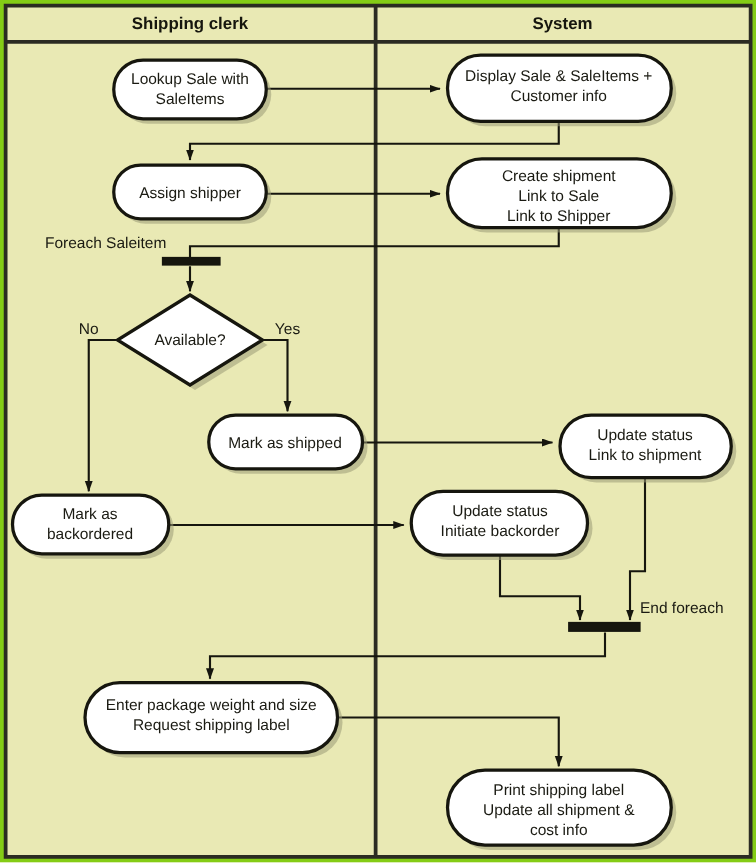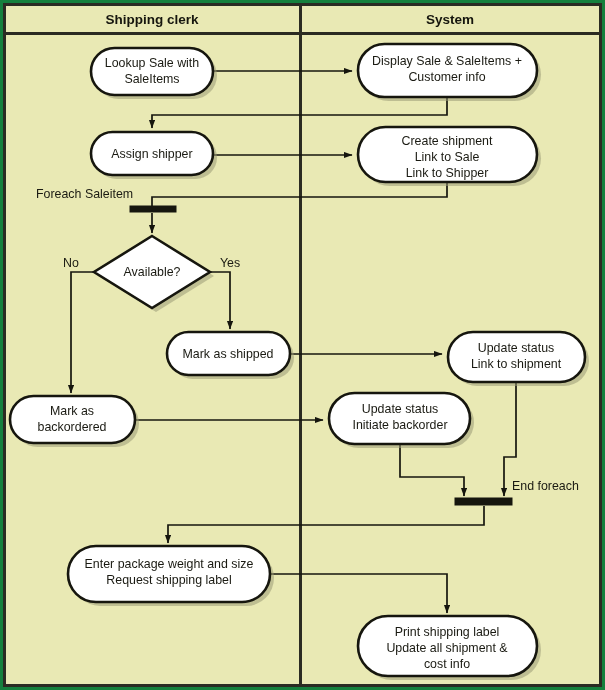--- a/index.html
+++ b/index.html
@@ -5,21 +5,21 @@
   html, body {
     margin: 0;
     padding: 0;
     background: #ffffff;
   }
   #diagram-root {
     position: relative;
     width: 605px;
     height: 690px;
     font-family: "Liberation Sans", sans-serif;
-    background: #15803d;
+    background: #84cc16;
     overflow: hidden;
   }
   svg.canvas {
     position: absolute;
     top: 0;
     left: 0;
     width: 605px;
     height: 690px;
     display: block;
   }

